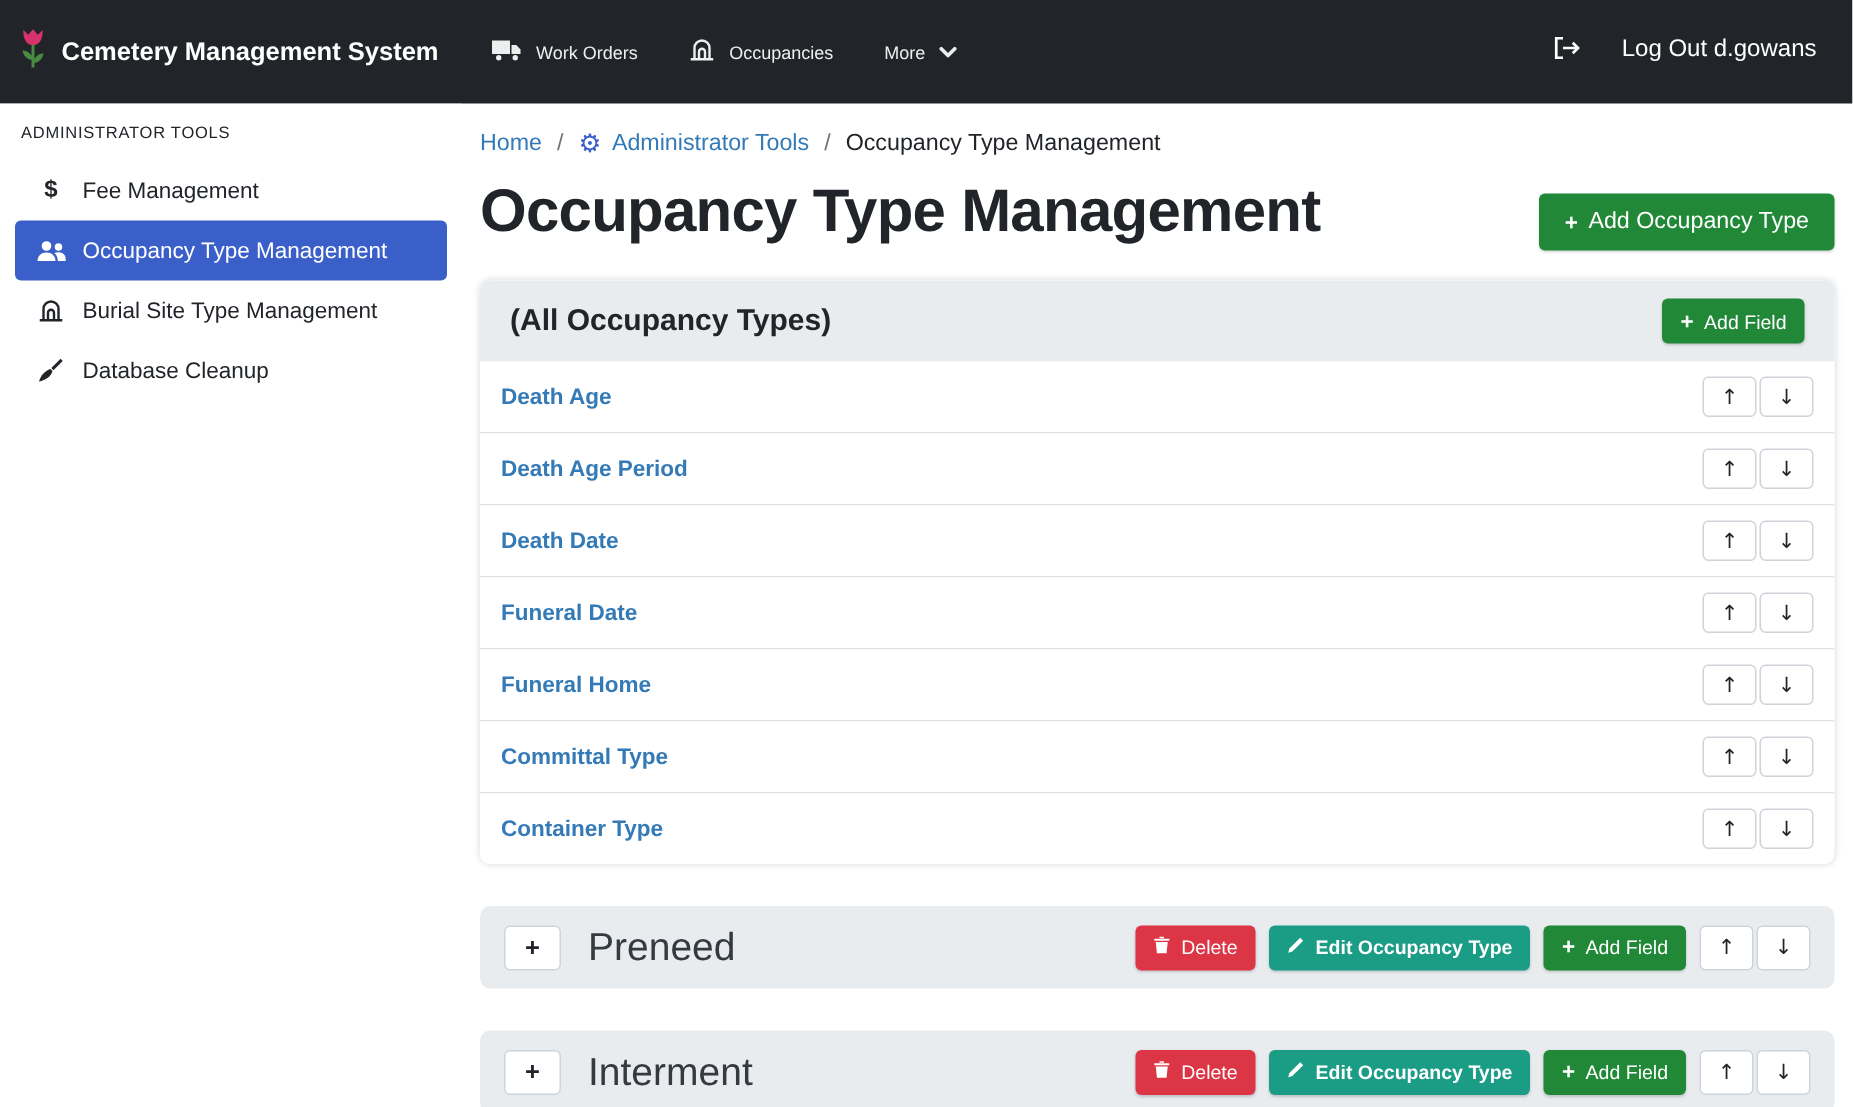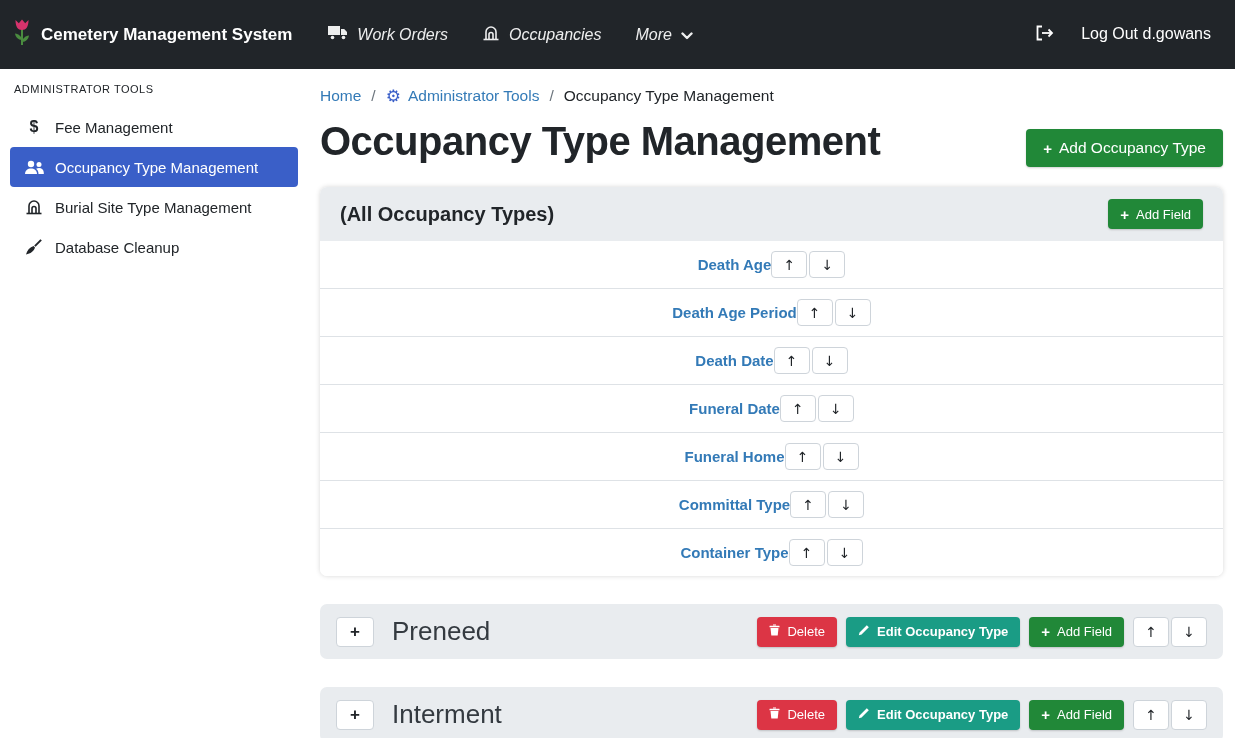--- a/index.html
+++ b/index.html
@@ -5,21 +5,21 @@
   * { box-sizing: border-box; margin: 0; padding: 0; }
   html, body { width: 1235px; height: 738px; overflow: hidden; }
   body { font-family: "Liberation Sans", sans-serif; color: #212529; background: #fff; }
   a { text-decoration: none; cursor: pointer; }
   button { cursor: pointer; font-family: "Liberation Sans", sans-serif; }
 
   
   .navbar { height: 69px; background: var(--navbar-bg, #212529); display: flex; align-items: center; padding: 0 24px 0 12px; color: #fff; }
   .brand { display: flex; align-items: center; gap: 9px; color: #fff; font-weight: 700; font-size: 17px; }
   .nav-links { display: flex; align-items: center; margin-left: 22px; gap: 6px; }
-  .nav-link { display: flex; align-items: center; gap: 9px; color: rgba(255,255,255,.92); font-size: 16px; padding: 8px 14px; font-style: italic; }
+  .nav-link { display: flex; align-items: center; gap: 9px; color: rgba(255,255,255,.92); font-size: 12px; padding: 8px 14px; }
   .logout { margin-left: auto; display: flex; align-items: flex-start; gap: 27px; color: #fff; font-size: 16px; }
 
   
   .layout { display: flex; height: 683px; overflow: hidden; }
 
   
   .sidebar { width: 308px; flex: none; background: #fff; padding-top: 12px; }
   .sidebar-header { font-size: 11px; letter-spacing: .5px; color: #212529; padding: 2px 14px 12px; font-weight: 400; }
   .side-item { display: flex; align-items: center; gap: 11px; height: 40px; padding: 0 14px; margin: 0 10px; border-radius: 4px; color: #212529; font-size: 15px; }
   .side-item.active { background: var(--primary, #3a5fc8); color: #fff; }
@@ -44,21 +44,21 @@
   .btn-red { background: var(--danger, #dc3545); }
   .btn-teal { background: var(--teal, #1a9c85); font-weight: bold; }
   .btn-lg { font-size: 15.5px; padding: 10px 17px; margin-top: 10px; }
   .btn-sm { font-size: 13px; height: 30px; padding: 0 12px; }
   .plus-glyph { font-weight: 700; font-size: 15px; line-height: 1; }
 
   
   .card { border-radius: 7px; box-shadow: 0 0 5px rgba(0,0,0,.16); overflow: hidden; background: #fff; }
   .card-head { background: var(--section-bg, #e9ecef); padding: 12px 20px; display: flex; align-items: center; justify-content: space-between; }
   .card-title { font-size: 20px; font-weight: 600; }
-  .field-row { display: flex; align-items: center; justify-content: center; padding: 10px 14px; border-bottom: 1px solid var(--border, #dee2e6); background: #fff; }
+  .field-row { display: flex; align-items: center; justify-content: space-between; padding: 10px 14px; border-bottom: 1px solid var(--border, #dee2e6); background: #fff; }
   .field-row:last-child { border-bottom: none; }
   .field-link { color: var(--link, #337ab7); font-weight: 700; font-size: 15px; }
 
   .updown { display: flex; gap: 2px; }
   .updown button { width: 36px; height: 27px; background: #fff; border: 1px solid #ced4da; border-radius: 4px; display: flex; align-items: center; justify-content: center; }
   .arrow-glyph { font-family: "DejaVu Sans", sans-serif; font-size: 14px; color: #212529; line-height: 1; }
 
   
   .type-bar { background: var(--section-bg, #e9ecef); border-radius: 7px; padding: 12px 16px; display: flex; align-items: center; margin-top: 28px; }
   .expand-btn { width: 38px; height: 30px; background: #fff; border: 1px solid #ced4da; border-radius: 4px; font-size: 17px; font-weight: 600; color: #212529; display: flex; align-items: center; justify-content: center; }

